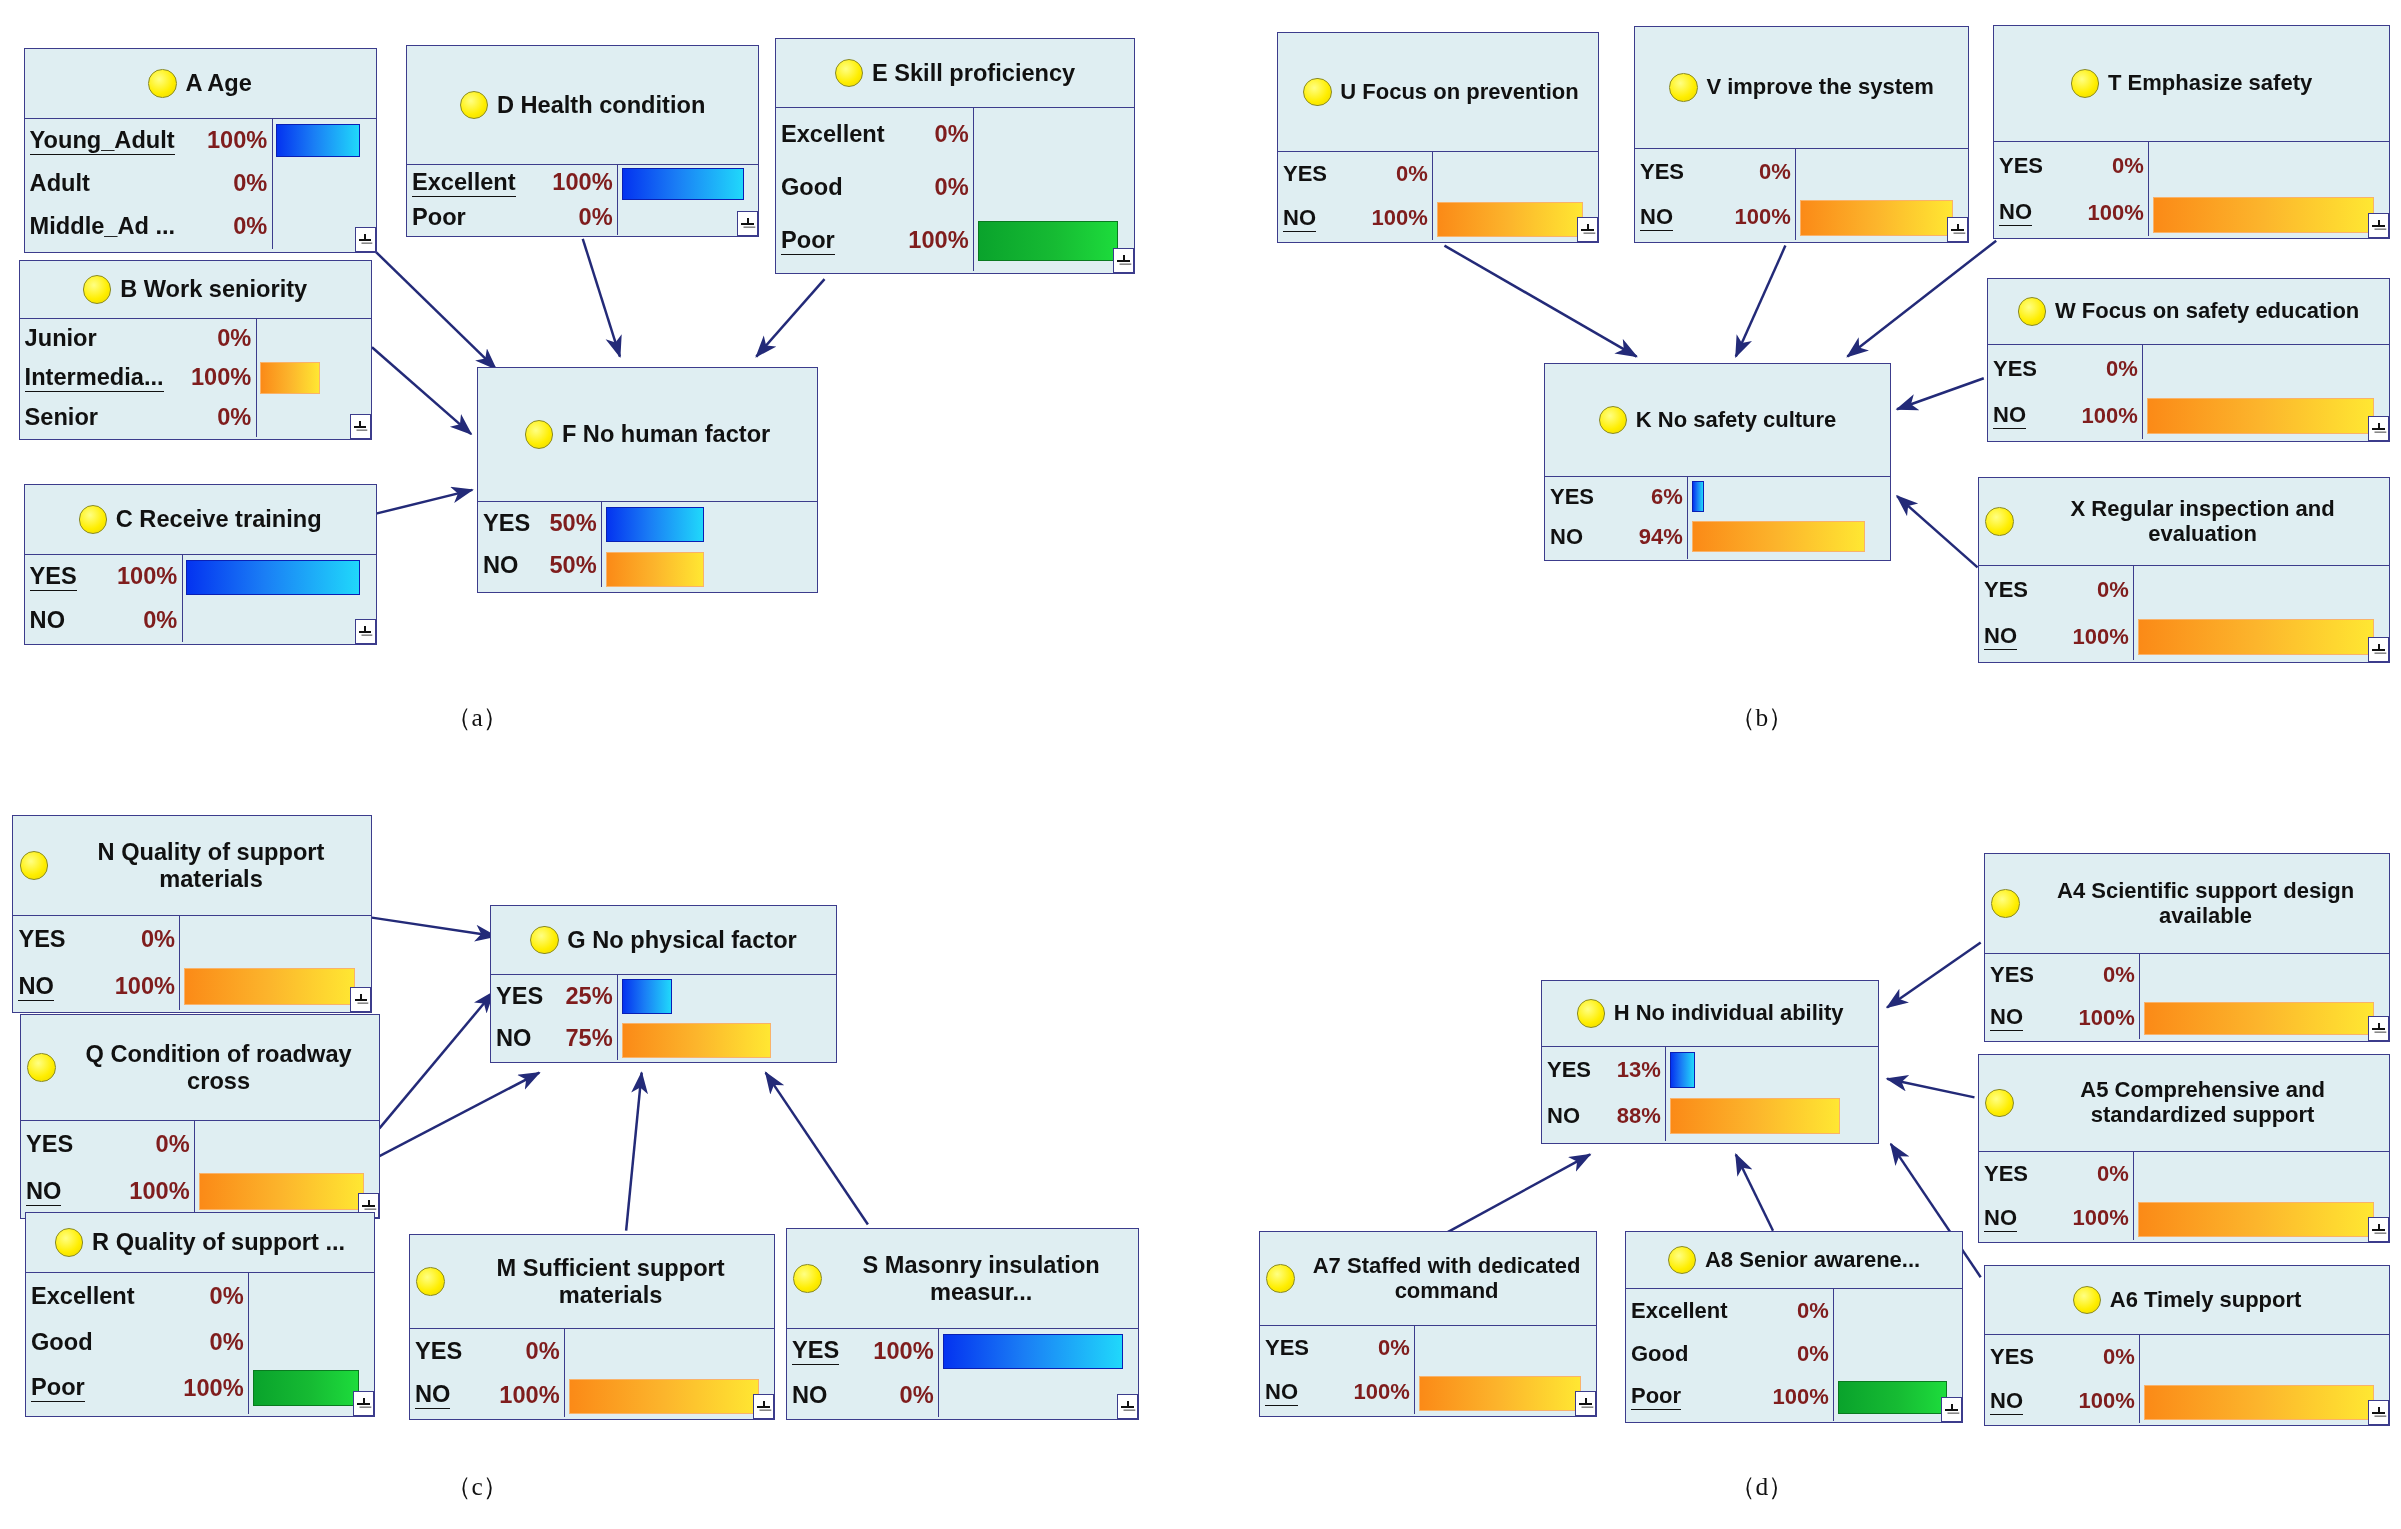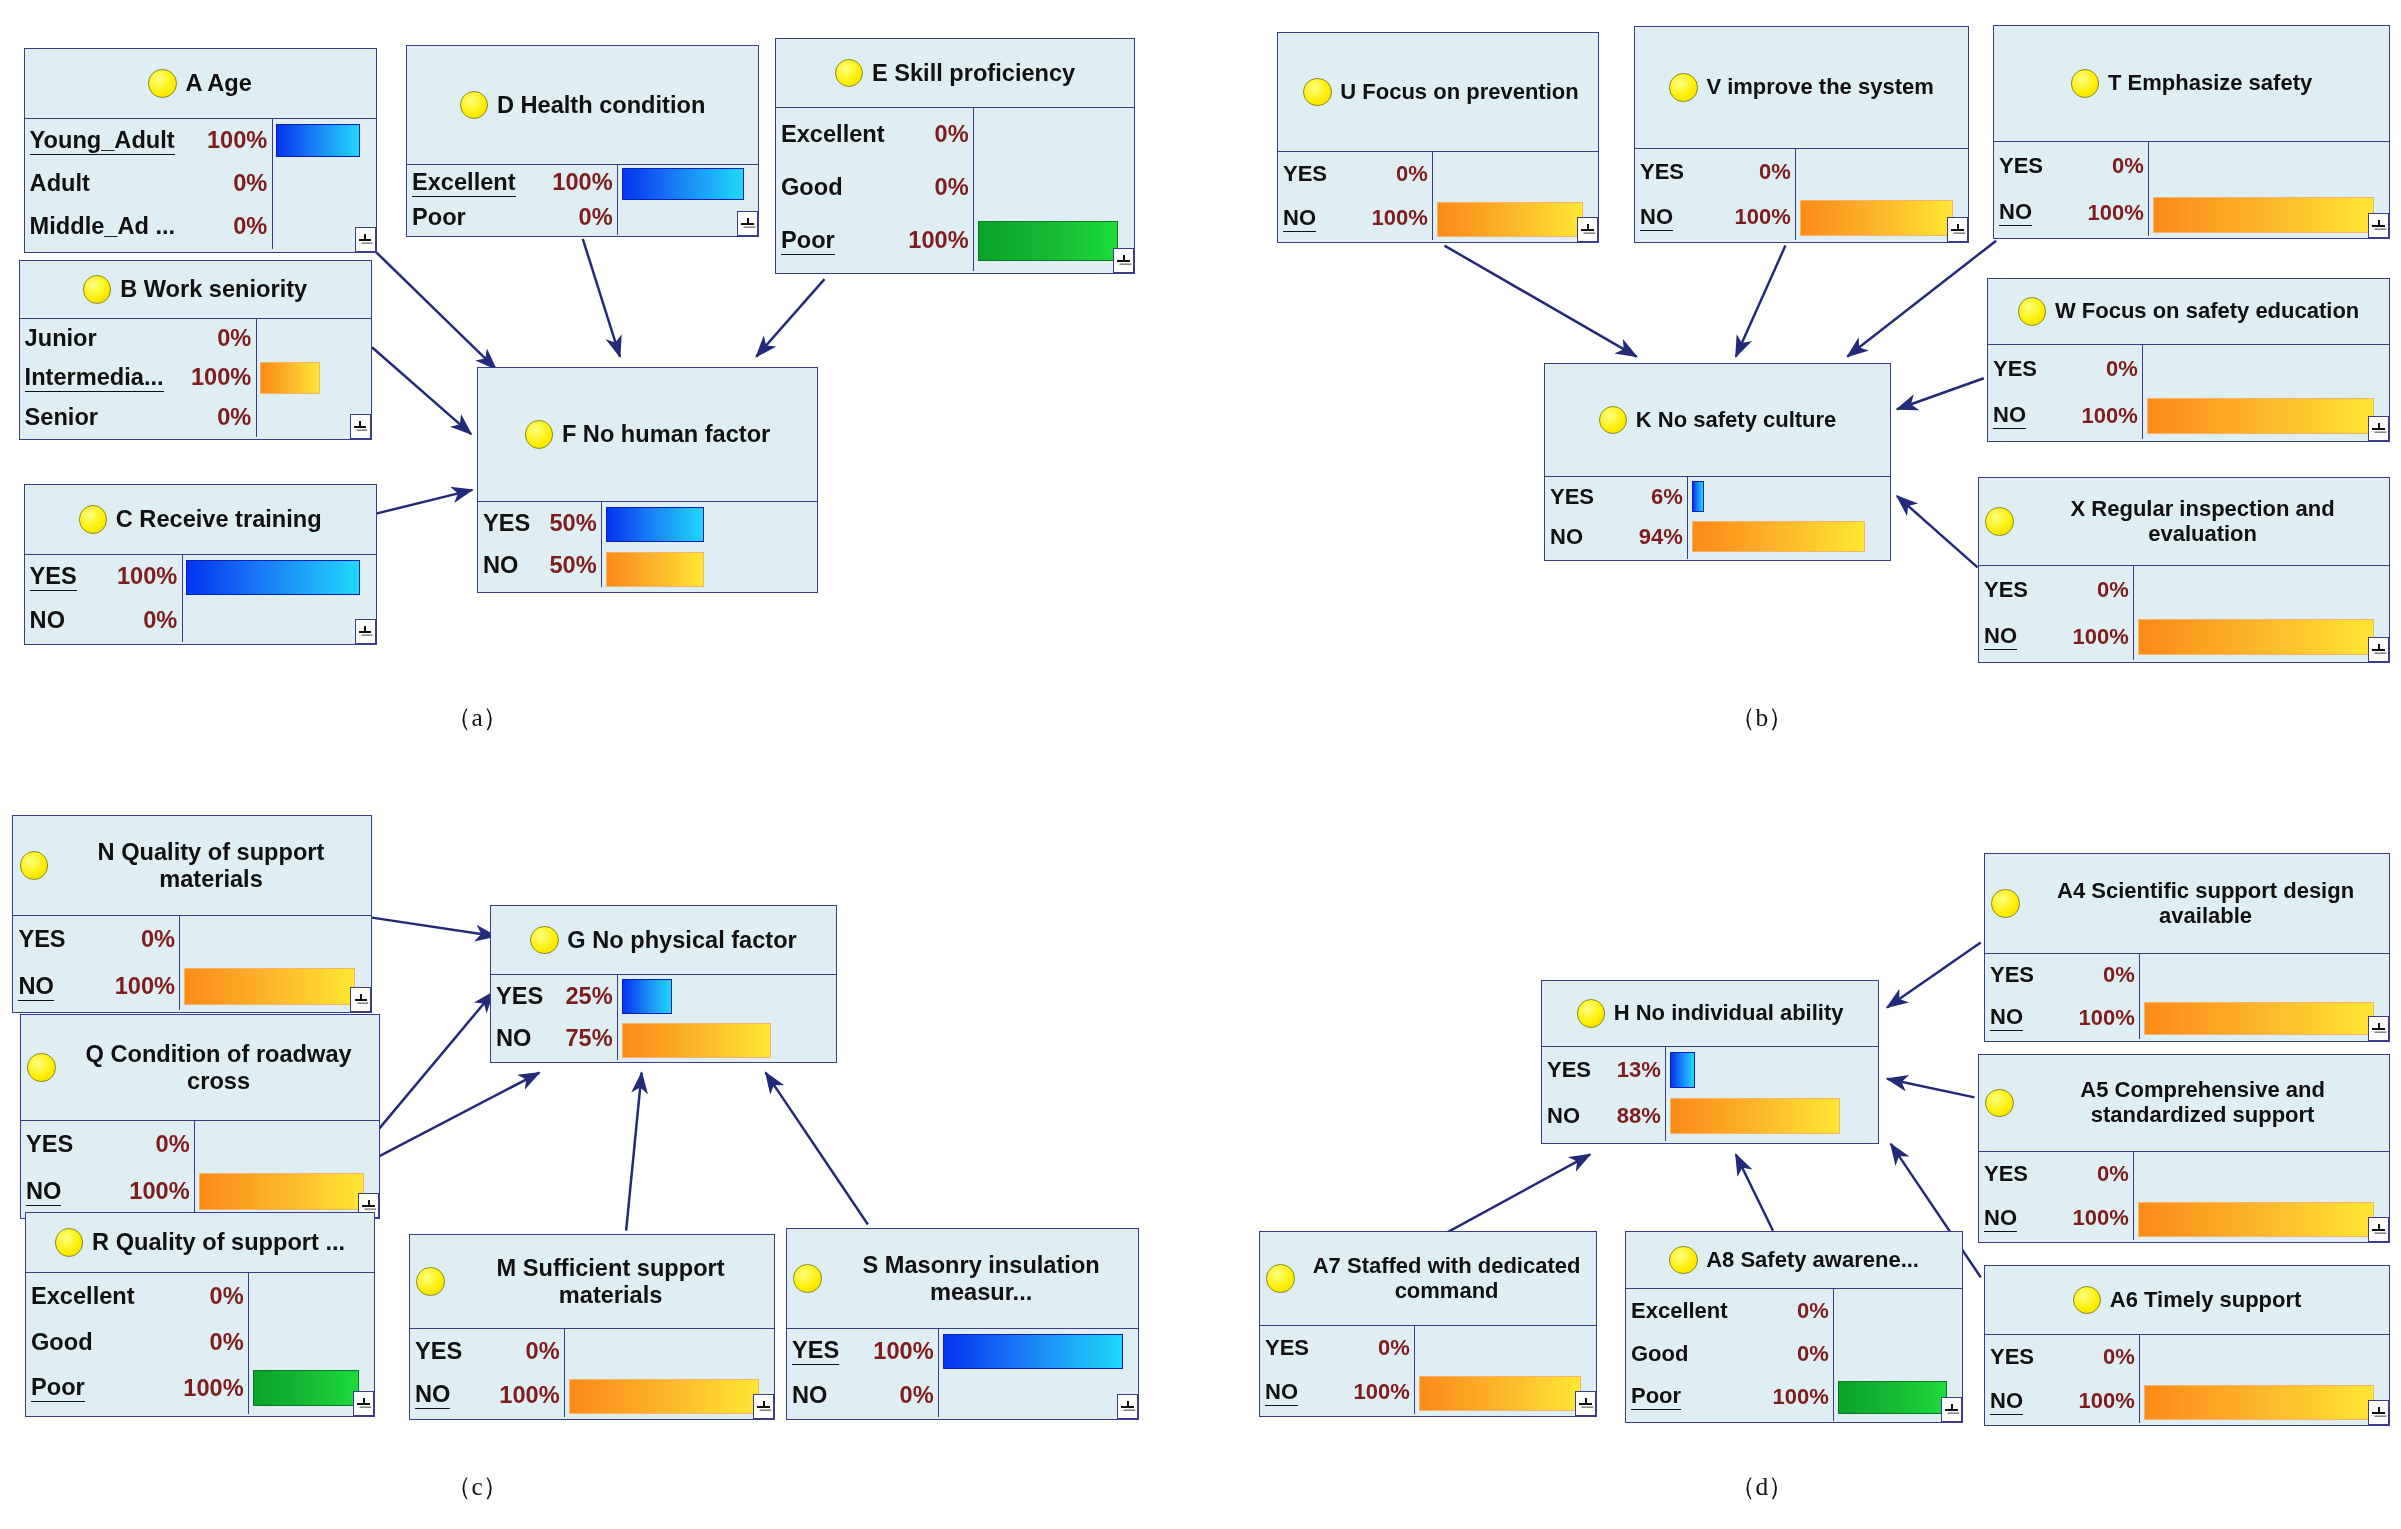--- a/index.html
+++ b/index.html
@@ -669,21 +669,21 @@
             </div>
           </div>
         </div>
         <div class="pin">
           <i></i>
         </div>
       </div>
       <div class="node" style="left: 1625px; top: 1231px; width: 338px; height: 192px;">
         <div class="title" style="height: 56px;">
           <span class="bulb" style="width: 28.5px; height: 28.5px;"></span>
-          <span class="lbl" style="font-size: 22px;">A8 Safety awarene...</span>
+          <span class="lbl" style="font-size: 22px;">A8 Senior awarene...</span>
         </div>
         <div class="states" style="height: 133px;">
           <div class="names" style="width: 208px;">
             <div class="srow" style="height: 43px;">
               <span class="sn" style="font-size: 22px;">Excellent</span>
               <span class="sv" style="font-size: 22px;">0%</span>
             </div>
             <div class="srow" style="height: 43px;">
               <span class="sn" style="font-size: 22px;">Good</span>
               <span class="sv" style="font-size: 22px;">0%</span>

